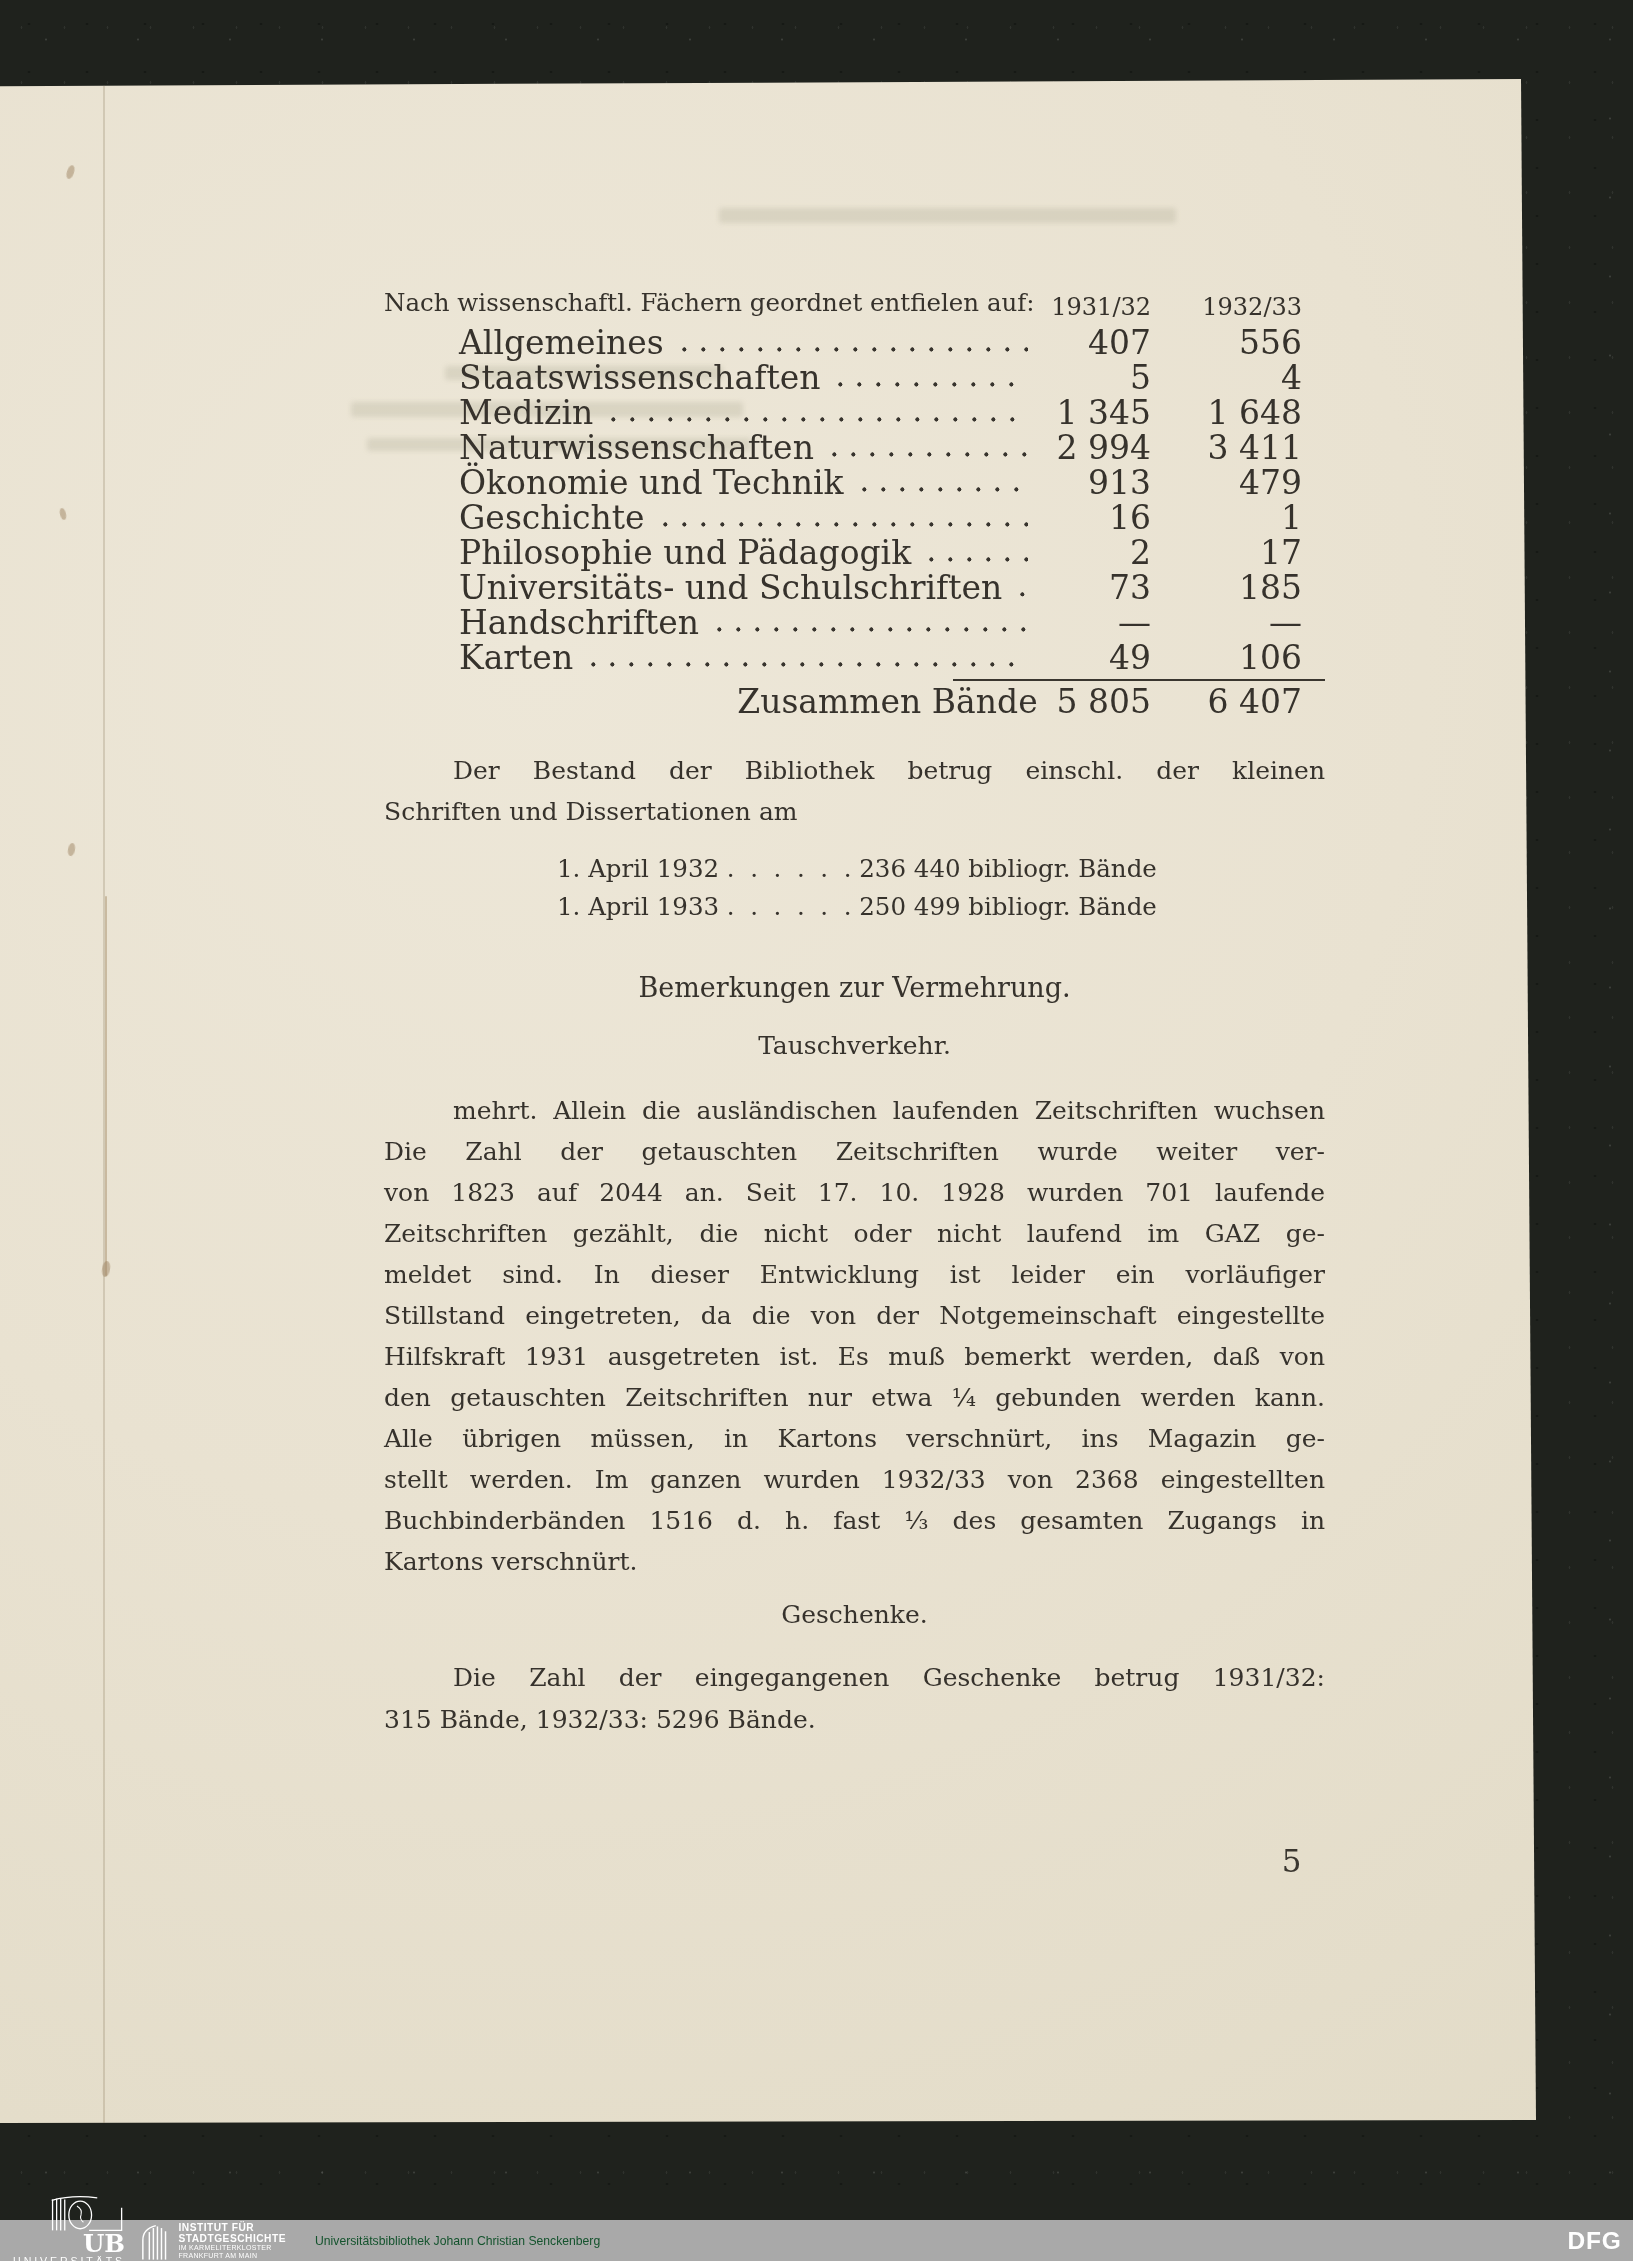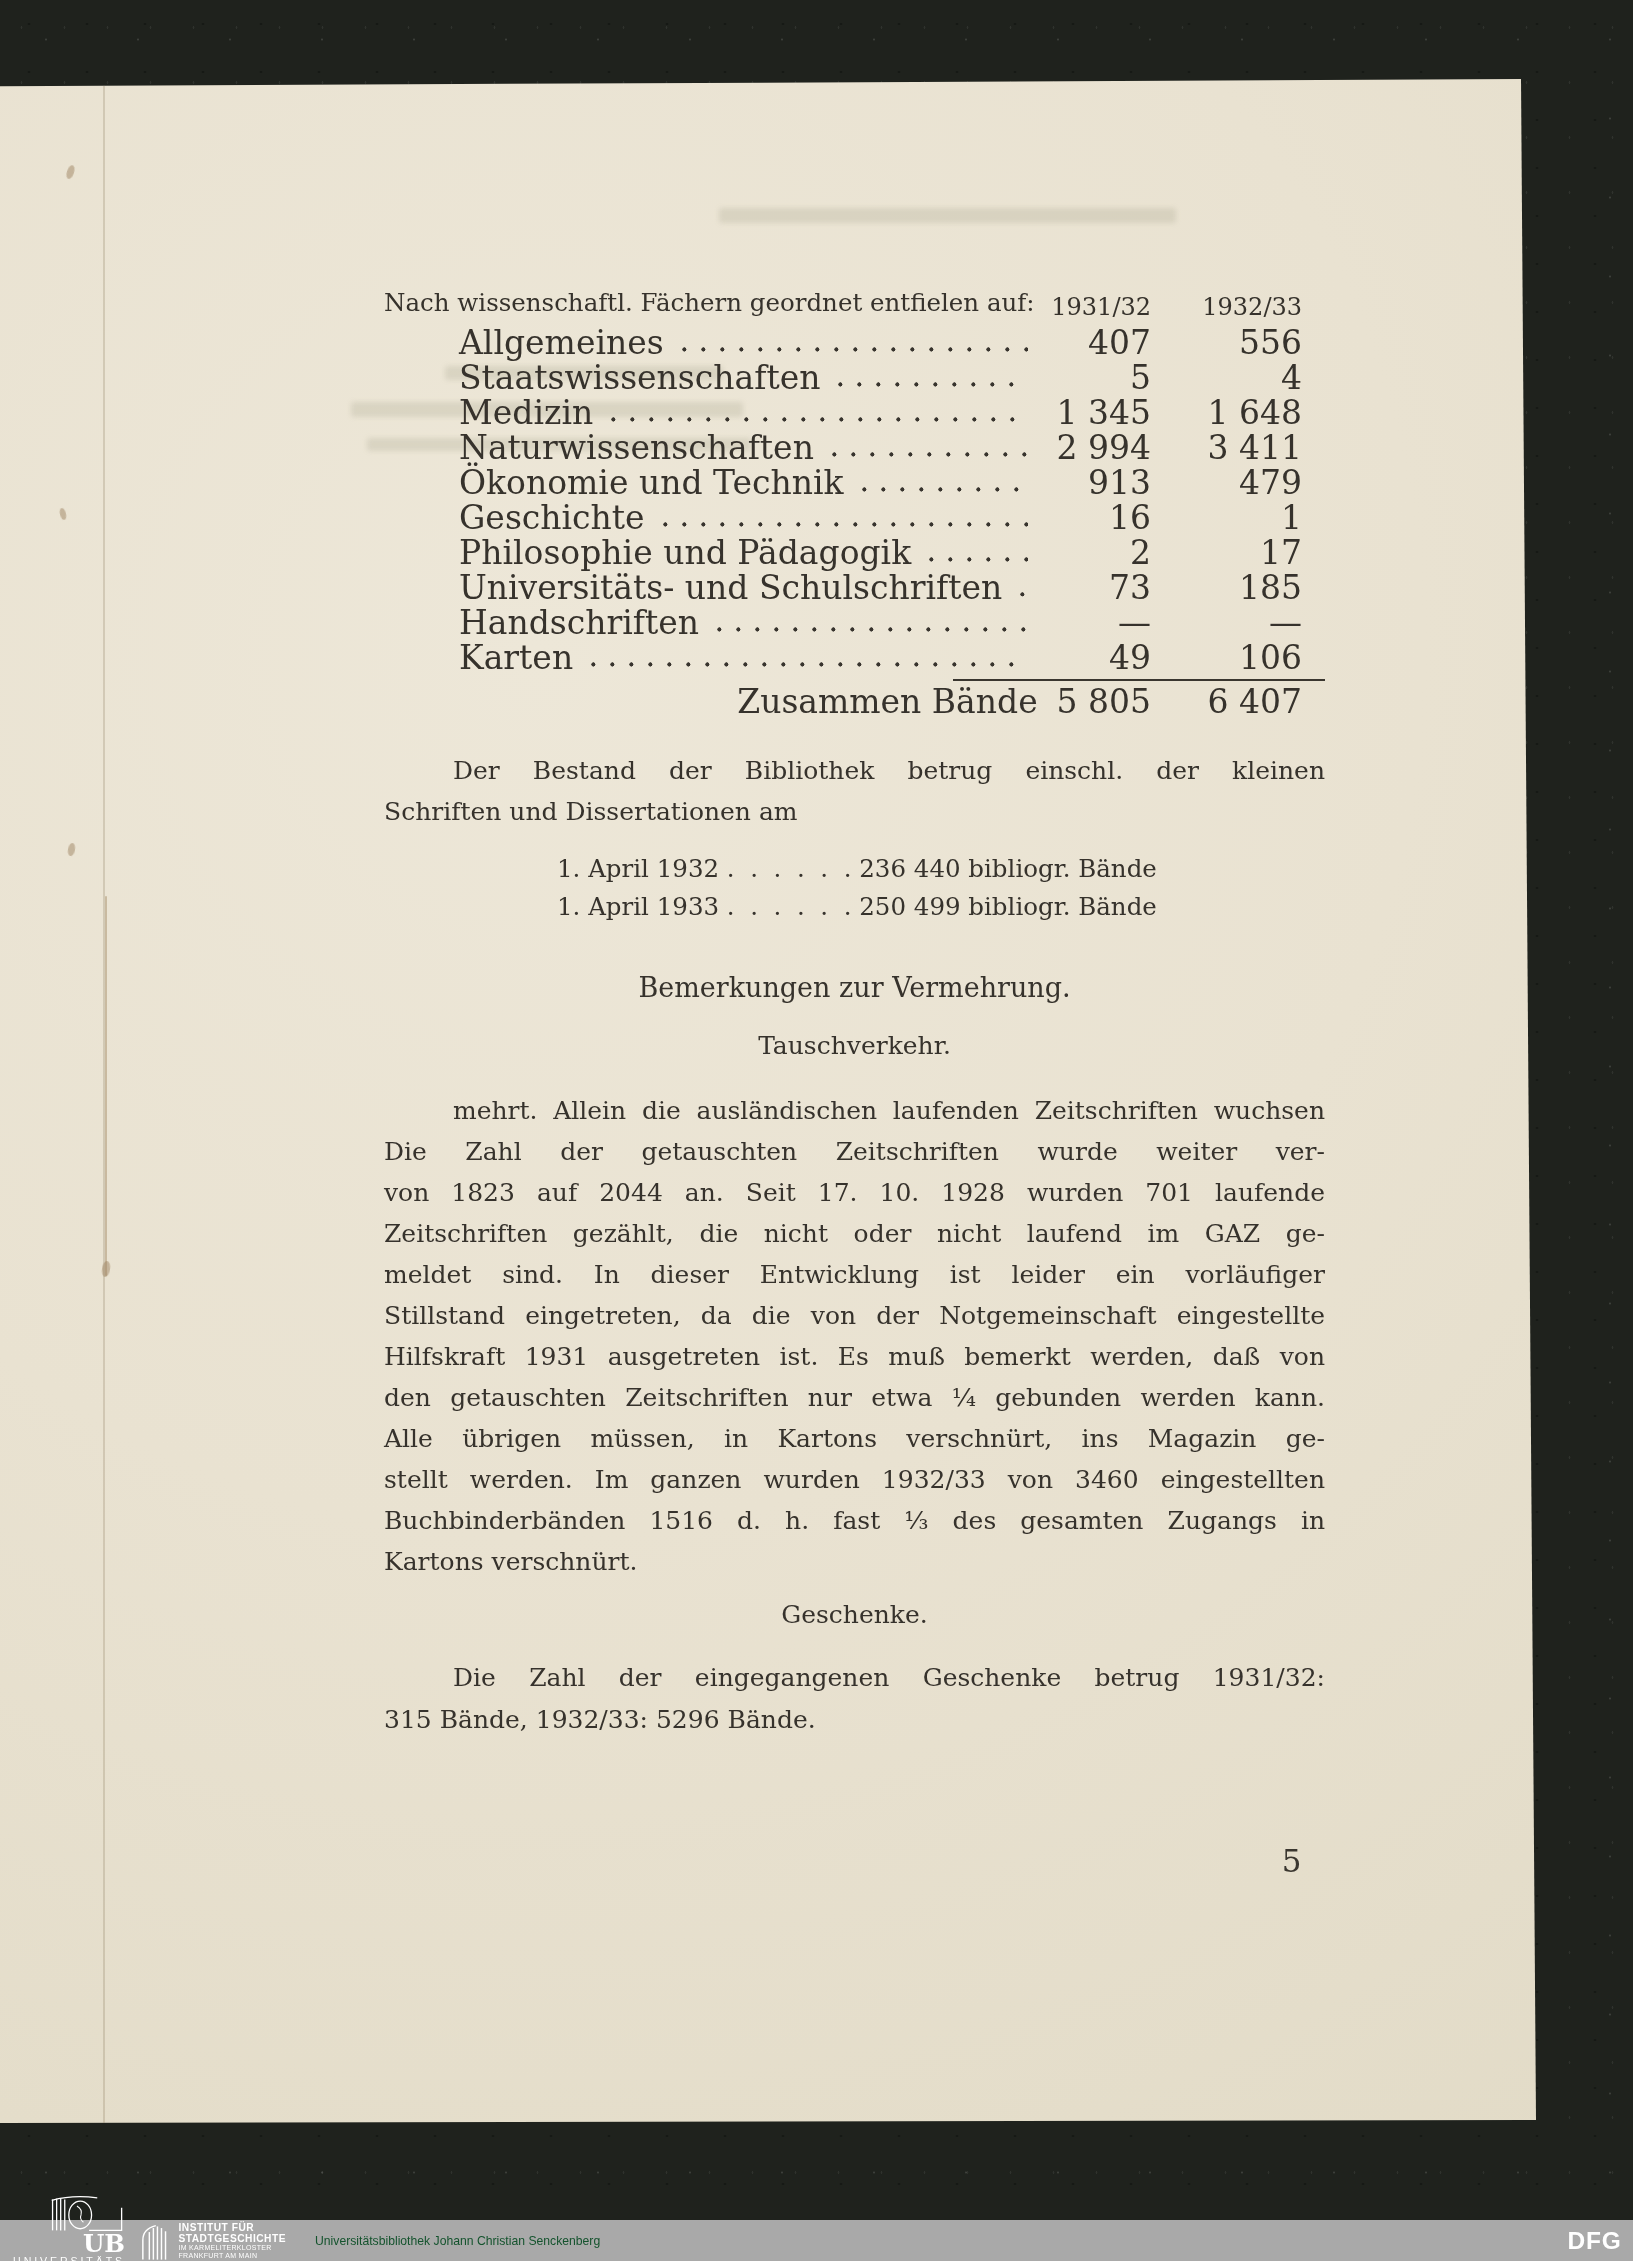--- a/index.html
+++ b/index.html
@@ -213,21 +213,21 @@
 
   <div class="pline">mehrt. Allein die ausländischen laufenden Zeitschriften wuchsen</div>
       <div class="pline">Die Zahl der getauschten Zeitschriften wurde weiter ver-</div>
       <div class="pline">von 1823 auf 2044 an. Seit 17. 10. 1928 wurden 701 laufende</div>
       <div class="pline">Zeitschriften gezählt, die nicht oder nicht laufend im GAZ ge-</div>
       <div class="pline">meldet sind. In dieser Entwicklung ist leider ein vorläufiger</div>
       <div class="pline">Stillstand eingetreten, da die von der Notgemeinschaft eingestellte</div>
       <div class="pline">Hilfskraft 1931 ausgetreten ist. Es muß bemerkt werden, daß von</div>
       <div class="pline">den getauschten Zeitschriften nur etwa ¼ gebunden werden kann.</div>
       <div class="pline">Alle übrigen müssen, in Kartons verschnürt, ins Magazin ge-</div>
-      <div class="pline">stellt werden. Im ganzen wurden 1932/33 von 3460 eingestellten</div>
+      <div class="pline">stellt werden. Im ganzen wurden 1932/33 von 2368 eingestellten</div>
       <div class="pline">Buchbinderbänden 1516 d. h. fast ⅓ des gesamten Zugangs in</div>
       <div class="pline">Kartons verschnürt.</div>
     </div>
   <div class="textblock subhead sub2">Geschenke.</div>
   <div class="textblock para2">
 
   <div class="pline">Die Zahl der eingegangenen Geschenke betrug 1931/32:</div>
       <div class="pline">315 Bände, 1932/33: 5296 Bände.</div>
     </div>
 

